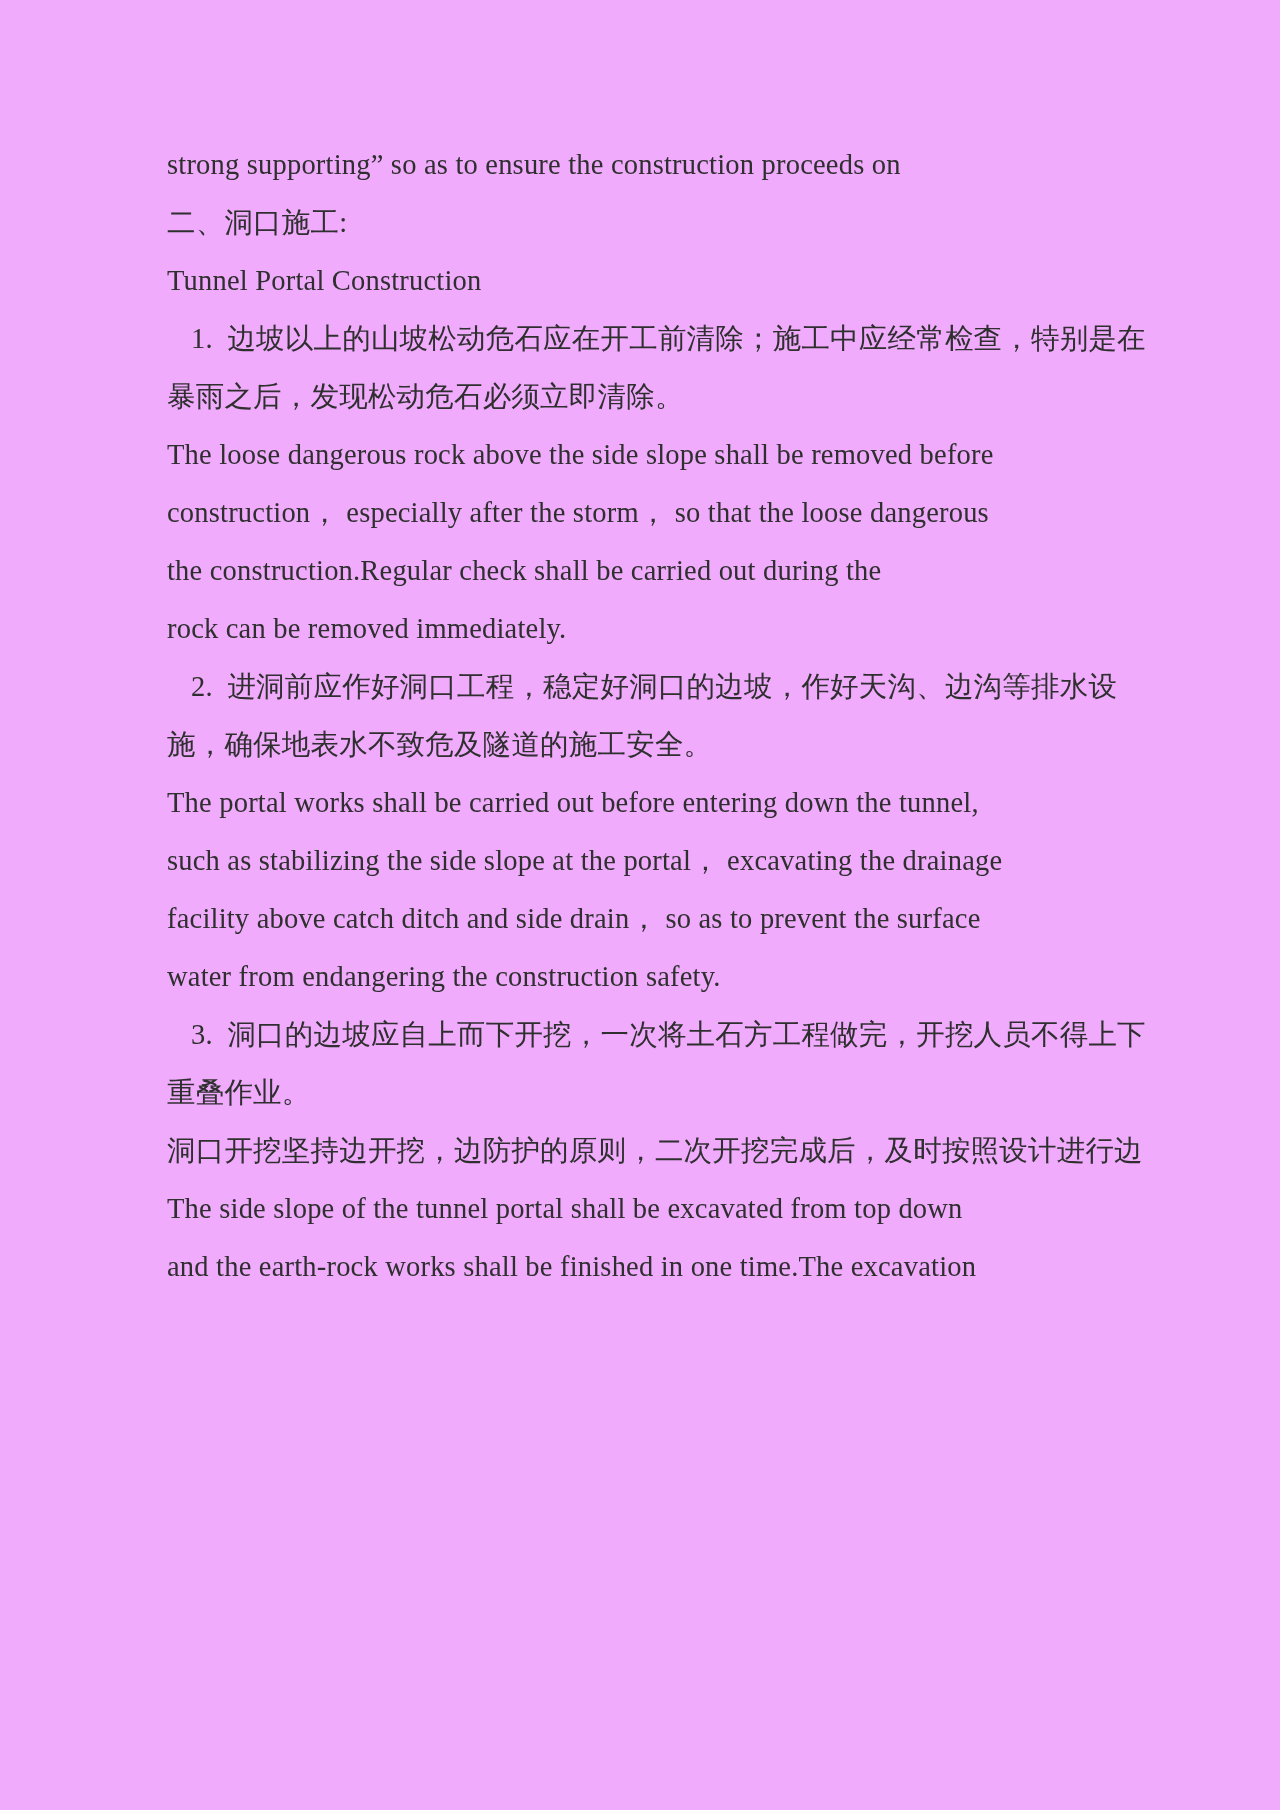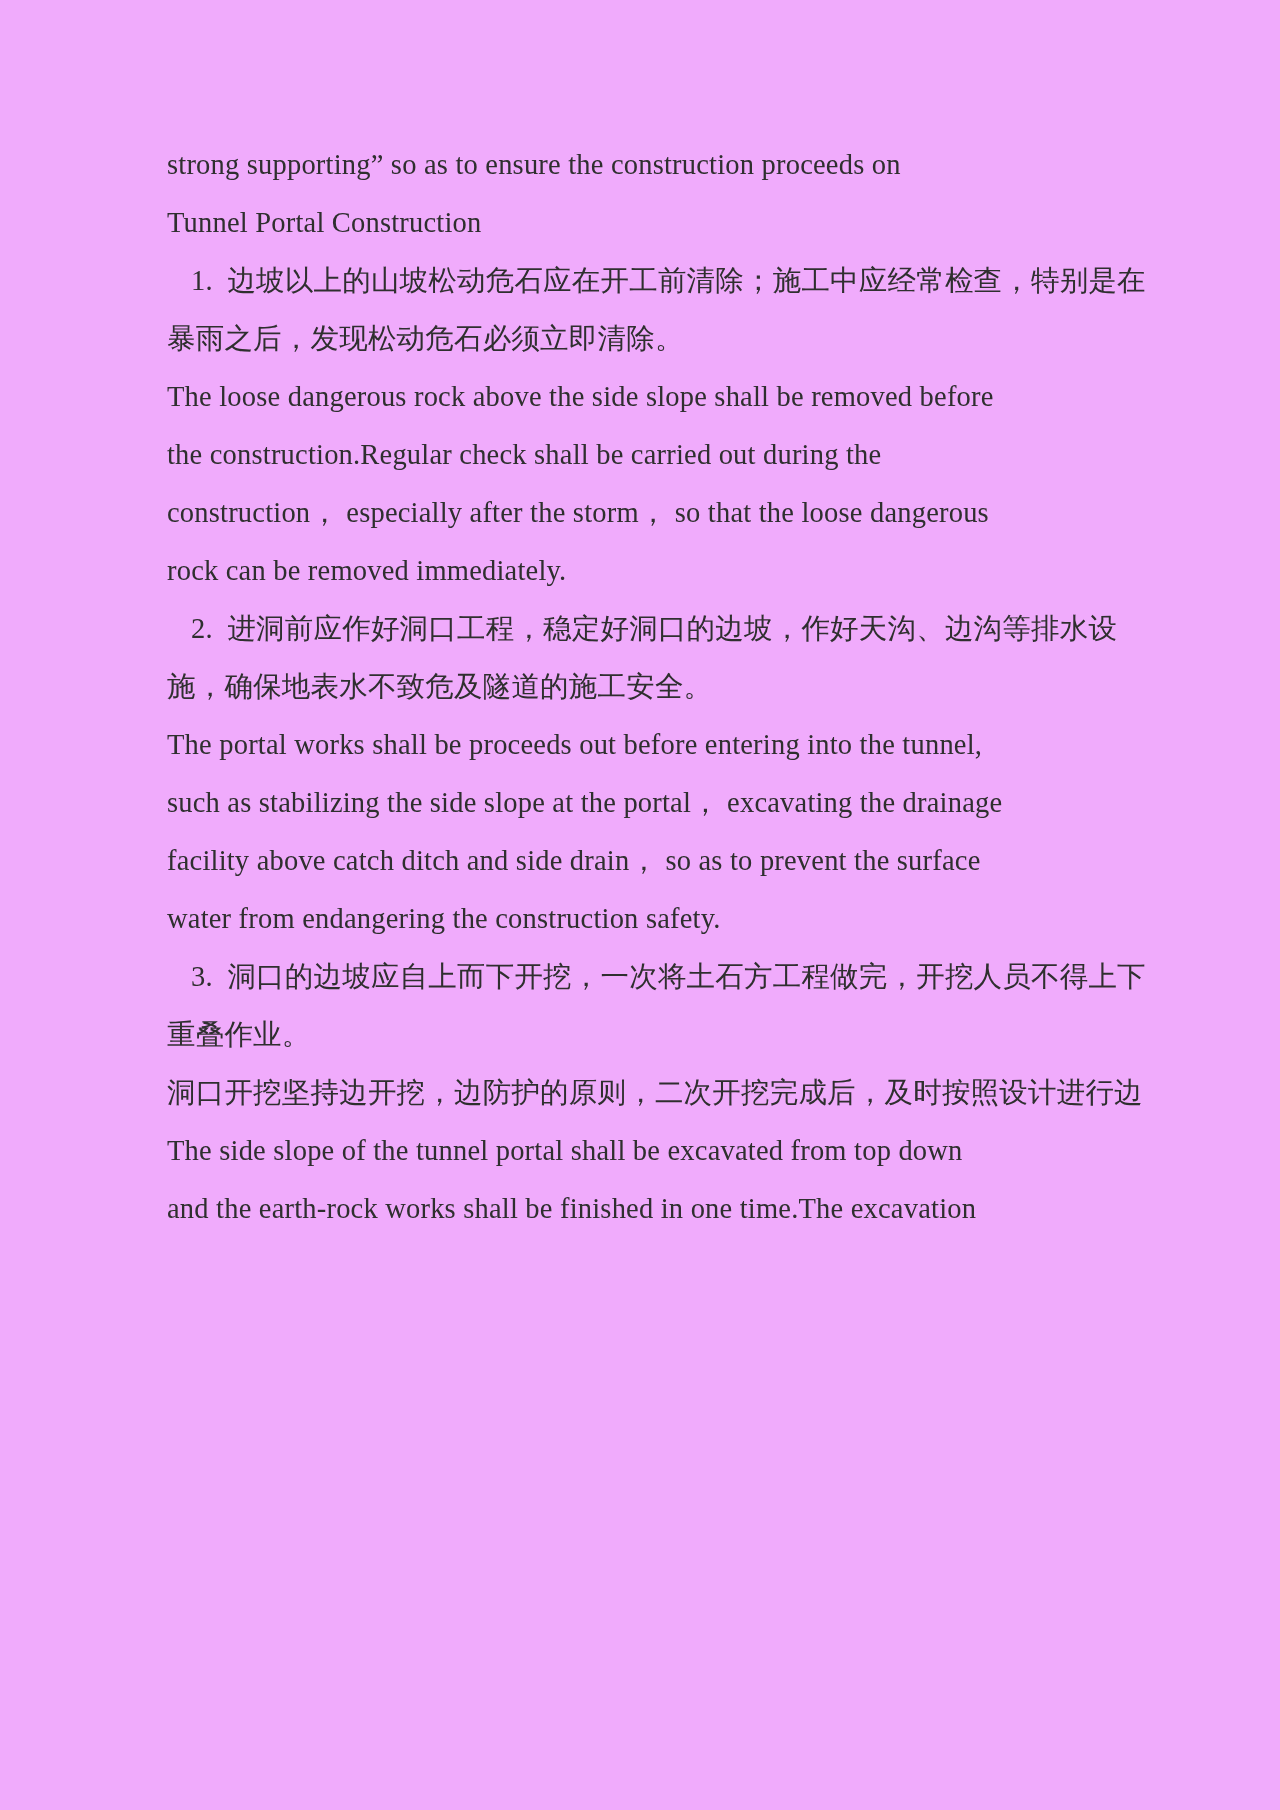--- a/index.html
+++ b/index.html
@@ -35,30 +35,31 @@
   .line.indent {
     padding-left: 24px;
   }
 </style>
 </head>
 <body>
 
 <div class="page">
   <div class="content" id="content">
       <div class="line">strong supporting” so as to ensure the construction proceeds on</div>
+      <div class="line">二、洞口施工:</div>
       <div class="line">Tunnel Portal Construction</div>
       <div class="line indent">1.  边坡以上的山坡松动危石应在开工前清除；施工中应经常检查，特别是在</div>
       <div class="line">暴雨之后，发现松动危石必须立即清除。</div>
       <div class="line">The loose dangerous rock above the side slope shall be removed before</div>
+      <div class="line">construction， especially after the storm， so that the loose dangerous</div>
       <div class="line">the construction.Regular check shall be carried out during the</div>
-      <div class="line">construction， especially after the storm， so that the loose dangerous</div>
       <div class="line">rock can be removed immediately.</div>
       <div class="line indent">2.  进洞前应作好洞口工程，稳定好洞口的边坡，作好天沟、边沟等排水设</div>
       <div class="line">施，确保地表水不致危及隧道的施工安全。</div>
-      <div class="line">The portal works shall be proceeds out before entering into the tunnel,</div>
+      <div class="line">The portal works shall be carried out before entering down the tunnel,</div>
       <div class="line">such as stabilizing the side slope at the portal， excavating the drainage</div>
       <div class="line">facility above catch ditch and side drain， so as to prevent the surface</div>
       <div class="line">water from endangering the construction safety.</div>
       <div class="line indent">3.  洞口的边坡应自上而下开挖，一次将土石方工程做完，开挖人员不得上下</div>
       <div class="line">重叠作业。</div>
       <div class="line">洞口开挖坚持边开挖，边防护的原则，二次开挖完成后，及时按照设计进行边</div>
       <div class="line">The side slope of the tunnel portal shall be excavated from top down</div>
       <div class="line">and the earth-rock works shall be finished in one time.The excavation</div>
     </div>
 </div>

